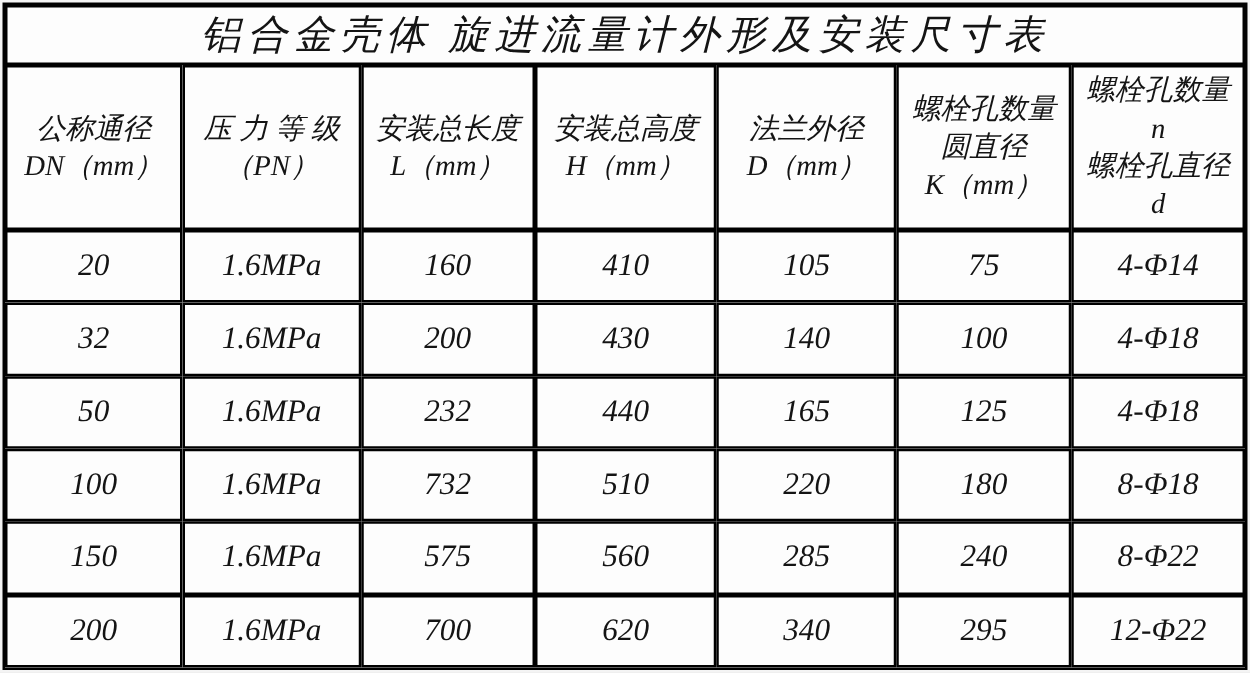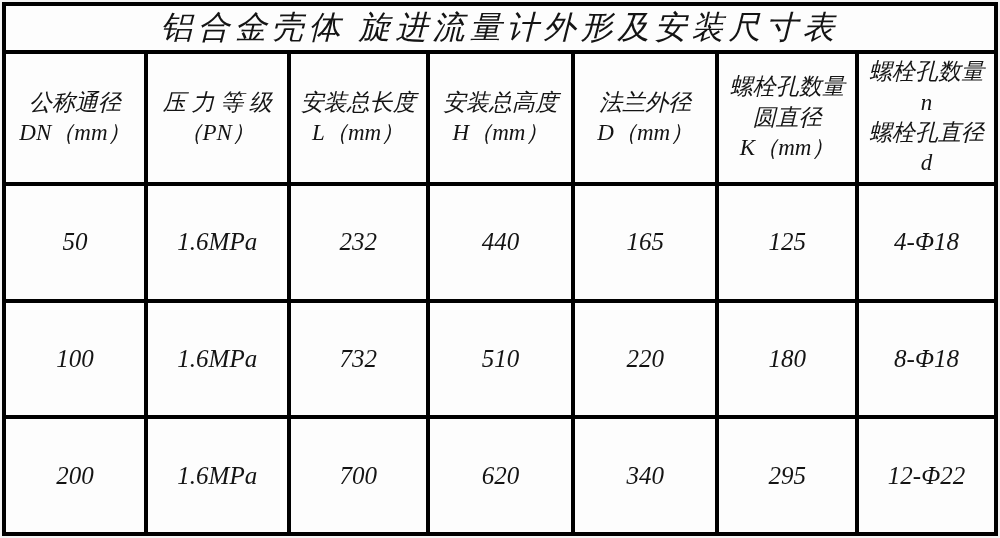--- a/index.html
+++ b/index.html
@@ -106,38 +106,65 @@
           <th>
             <div class="hline">螺栓孔数量</div>
             <div class="hline">n</div>
             <div class="hline">螺栓孔直径</div>
             <div class="hline">d</div>
           </th>
         </tr>
     </thead>
     <tbody id="table-body">
         <tr>
+          <td>20</td>
+          <td>1.6MPa</td>
+          <td>160</td>
+          <td>410</td>
+          <td>105</td>
+          <td>75</td>
+          <td>4-Φ14</td>
+        </tr>
+        <tr>
+          <td>32</td>
+          <td>1.6MPa</td>
+          <td>200</td>
+          <td>430</td>
+          <td>140</td>
+          <td>100</td>
+          <td>4-Φ18</td>
+        </tr>
+        <tr>
           <td>50</td>
           <td>1.6MPa</td>
           <td>232</td>
           <td>440</td>
           <td>165</td>
           <td>125</td>
           <td>4-Φ18</td>
         </tr>
         <tr>
           <td>100</td>
           <td>1.6MPa</td>
           <td>732</td>
           <td>510</td>
           <td>220</td>
           <td>180</td>
           <td>8-Φ18</td>
         </tr>
         <tr>
+          <td>150</td>
+          <td>1.6MPa</td>
+          <td>575</td>
+          <td>560</td>
+          <td>285</td>
+          <td>240</td>
+          <td>8-Φ22</td>
+        </tr>
+        <tr>
           <td>200</td>
           <td>1.6MPa</td>
           <td>700</td>
           <td>620</td>
           <td>340</td>
           <td>295</td>
           <td>12-Φ22</td>
         </tr>
       </tbody>
   </table>

